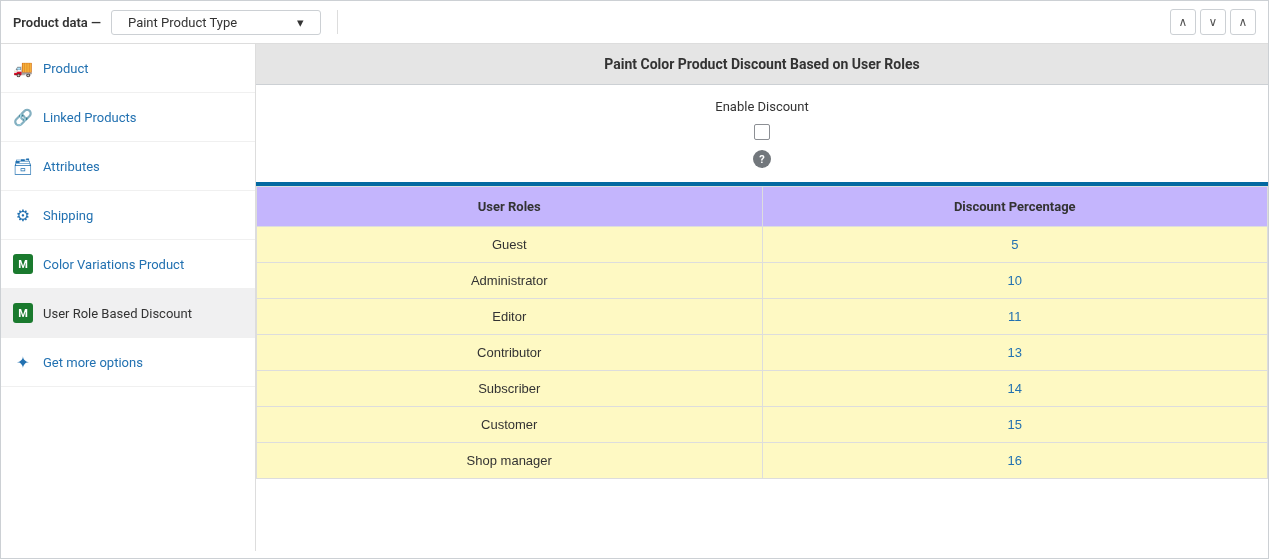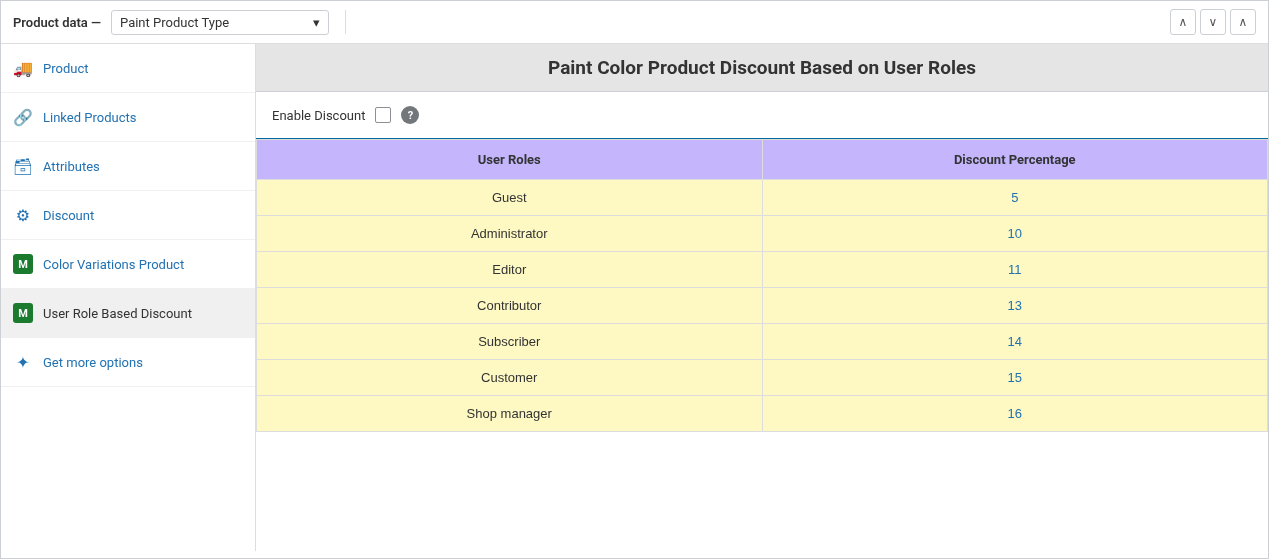--- a/index.html
+++ b/index.html
@@ -28,23 +28,23 @@
       font-size: 13px;
       font-weight: 600;
       color: #333;
     }
     .top-bar-select {
       display: flex;
       align-items: flex-end;
       border: 1px solid #ccd0d4;
       border-radius: 3px;
       background: #fff;
-      padding: 4px 8px;
-      font-size: 13px;
-      gap: 84px;
+      padding: 4px 16px;
+      font-size: 13px;
+      gap: 60px;
       min-width: 200px;
     }
     .top-bar-select-text {
       font-size: 13px;
       color: #333;
     }
     .top-bar-divider {
       width: 1px;
       height: 24px;
       background: #ddd;
@@ -120,30 +120,31 @@
     .content-area {
       flex: 1;
       overflow-y: auto;
       background: #fff;
     }
     .content-header {
       background: #e5e5e5;
       padding: 12px 16px;
       text-align: center;
       font-weight: 700;
-      font-size: 19px;
+      font-size: 14px;
       color: #333;
       border-bottom: 1px solid #ccd0d4;
     }
     .enable-discount-row {
       display: flex;
       align-items: center;
       padding: 14px 16px;
       gap: 10px;
-      border-bottom: 1px solid #0369a1;
+      border-bottom: 4px solid #0369a1;
+      flex-direction: column;
     }
     .enable-discount-label {
       color: #333;
       font-size: 13px;
     }
     .checkbox-el {
       width: 16px;
       height: 16px;
       border: 1px solid #8c8f94;
       border-radius: 2px;
@@ -226,21 +227,21 @@
       <div class="sidebar-item">
         <span class="sidebar-icon">🔗</span>
         <span>Linked Products</span>
       </div>
       <div class="sidebar-item">
         <span class="sidebar-icon">🗃</span>
         <span>Attributes</span>
       </div>
       <div class="sidebar-item">
         <span class="sidebar-icon">⚙</span>
-        <span>Discount</span>
+        <span>Shipping</span>
       </div>
       <div class="sidebar-item">
         <span class="sidebar-icon-m">M</span>
         <span>Color Variations Product</span>
       </div>
       <div class="sidebar-item active">
         <span class="sidebar-icon-m">M</span>
         <span>User Role Based Discount</span>
       </div>
       <div class="sidebar-item">

